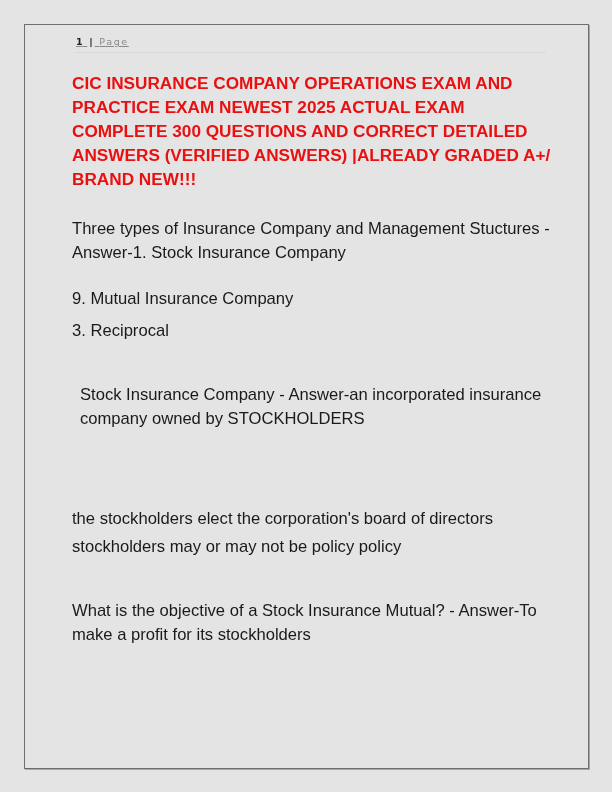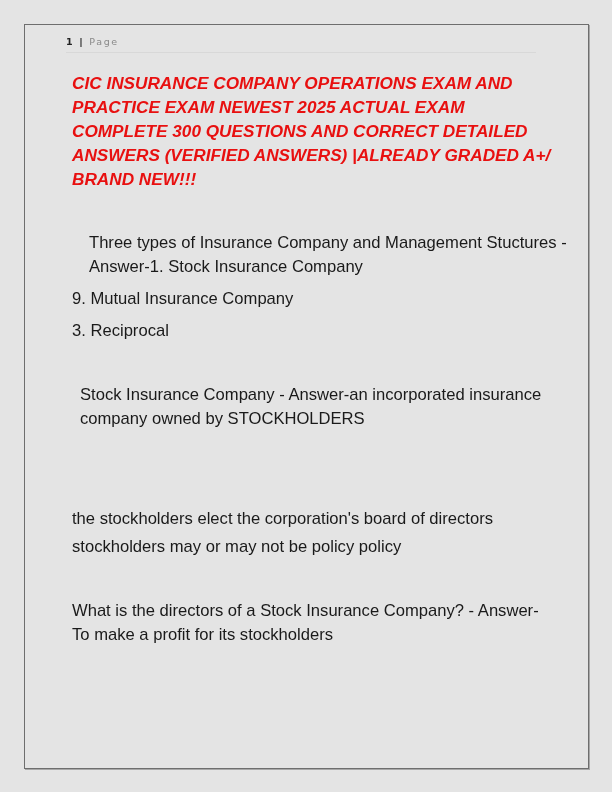--- a/index.html
+++ b/index.html
@@ -13,41 +13,41 @@
     .page-frame {
       position: absolute;
       left: 24px; top: 24px;
       width: 563px; height: 743px;
       border: 1px solid #6e6e6e;
       box-shadow: 1px 1px 0 #a8a8a8;
       background: #e4e4e4;
     }
     .header {
       position: absolute;
-      left: 66px; top: 36px;
+      left: 76px; top: 36px;
       width: 470px;
       height: 16px;
       border-bottom: 1px solid #d8d8d8;
       font-family: "DejaVu Sans", sans-serif;
       font-size: 9.5px;
       color: #8a8a8a;
       letter-spacing: 1.6px;
+      text-decoration: underline;
     }
     .header .num { color: #222; font-weight: bold; letter-spacing: 0; }
     .header .sep { color: #222; font-weight: bold; letter-spacing: 0; margin: 0 2px 0 2px; }
     .title {
       position: absolute;
       left: 72px; top: 71px;
       width: 480px;
       color: #e81010;
       font-weight: bold;
       font-size: 17.2px;
       line-height: 24px;
       margin: 0;
-      font-style: italic;
     }
     .para {
       position: absolute;
       left: 72px;
       width: 480px;
       color: #1a1a1a;
       font-size: 16.6px;
       line-height: 24px;
       margin: 0;
     }
@@ -58,19 +58,19 @@
 <div class="page-frame"></div>
 
 <div class="header">
   <span class="num">1</span>
   <span class="sep">|</span>
   <span class="lbl">Page</span>
 </div>
 
 <h1 class="title">CIC INSURANCE COMPANY OPERATIONS EXAM AND PRACTICE EXAM NEWEST 2025 ACTUAL EXAM COMPLETE 300 QUESTIONS AND CORRECT DETAILED ANSWERS (VERIFIED ANSWERS) |ALREADY GRADED A+/ BRAND NEW!!!</h1>
 
-<p class="para" style="top:231px;margin-left:17px;">Three types of Insurance Company and Management Stuctures - Answer-1. Stock Insurance Company</p>
+<p class="para" style="top:217px;">Three types of Insurance Company and Management Stuctures - Answer-1. Stock Insurance Company</p>
 <p class="para" style="top:287px;">9. Mutual Insurance Company</p>
 <p class="para" style="top:319px;">3. Reciprocal</p>
 <p class="para" style="top:383px;margin-left:8px;">Stock Insurance Company - Answer-an incorporated insurance company owned by STOCKHOLDERS</p>
 <p class="para" style="top:471px;margin-top:36px;">the stockholders elect the corporation's board of directors</p>
 <p class="para" style="top:535px;">stockholders may or may not be policy policy</p>
-<p class="para" style="top:599px;">What is the directors of a Stock Insurance Company? - Answer-To make a profit for its stockholders</p>
+<p class="para" style="top:599px;">What is the objective of a Stock Insurance Mutual? - Answer-To make a profit for its stockholders</p>
 
 </body></html>

